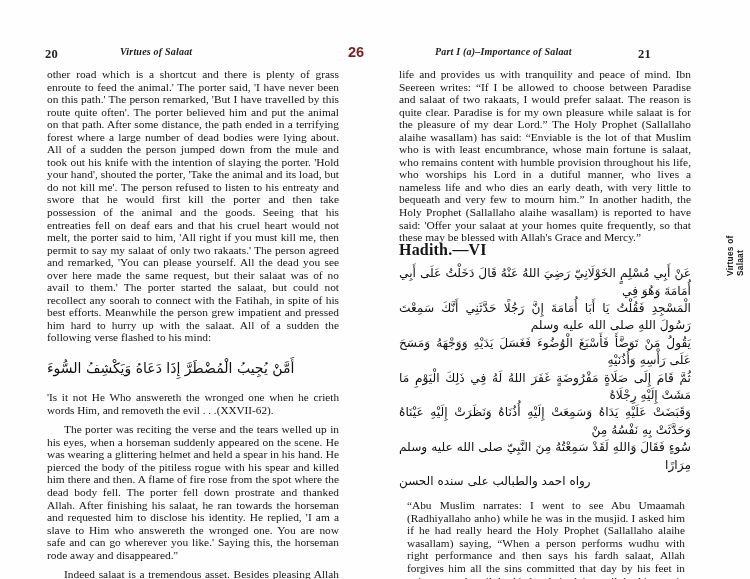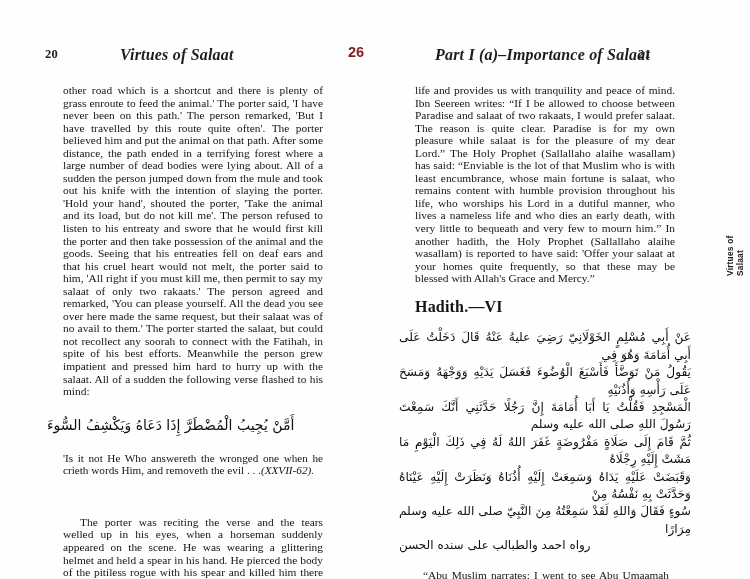--- a/index.html
+++ b/index.html
@@ -35,21 +35,21 @@
     font-size: 12.5px;
     font-weight: 700;
     color: #222;
     letter-spacing: 0.3px;
   }
   .folio-left   { left: 45px;  top: 3px; }
   .folio-right  { right: 38px; top: 3px; }
   .head-title {
     position: absolute;
     font-style: italic;
-    font-size: 16px;
+    font-size: 10px;
     font-weight: 700;
     color: #1d1d1d;
     white-space: nowrap;
     letter-spacing: 0.2px;
   }
   .head-title-left  { left: 120px; top: 2px; }
   .head-title-right { left: 435px; top: 2px; }
   .scan-stamp {
     position: absolute;
     left: 348px;
@@ -68,21 +68,21 @@
     font-size: 11.4px;
     line-height: 12.55px;
     text-align: justify;
     text-justify: inter-word;
     color: #141414;
   }
   .col-left  { left: 47px; }
   .col-right { left: 399px; }
 
   .col p {
-    margin: 16px;
+    margin: 0;
     text-align: justify;
     hyphens: manual;
   }
   .indent { text-indent: 17px; }
 
   
   .arabic {
     direction: rtl;
     text-align: left;
     font-family: "DejaVu Sans", sans-serif;
@@ -108,21 +108,21 @@
     font-size: 12px;
     line-height: 15px;
     text-align: left;
   }
 
   .verse-trans {
     margin: 6px 0 0 0;
     font-size: 11.2px;
     line-height: 12.6px;
   }
-  .verse-ref { white-space: pre; font-style: italic; }
+  .verse-ref { white-space: pre; }
 
   .hadith-heading {
     margin: 12px 0 9px 0;
     text-align: center;
     font-size: 16px;
     font-weight: 700;
     letter-spacing: 0.2px;
   }
 
   .quote-block {
@@ -185,23 +185,23 @@
 
     <p class="indent">Indeed salaat is a tremendous asset. Besides pleasing Allah it often gets us deliverence from the calamities of this</p>
   </div>
 
   <div class="col col-right">
     <p>life and provides us with tranquility and peace of mind. Ibn Seereen writes: “If I be allowed to choose between Paradise and salaat of two rakaats, I would prefer salaat. The reason is quite clear. Paradise is for my own pleasure while salaat is for the pleasure of my dear Lord.” The Holy Prophet (Sallallaho alaihe wasallam) has said: “Enviable is the lot of that Muslim who is with least encumbrance, whose main fortune is salaat, who remains content with humble provision throughout his life, who worships his Lord in a dutiful manner, who lives a nameless life and who dies an early death, with very little to bequeath and very few to mourn him.” In another hadith, the Holy Prophet (Sallallaho alaihe wasallam) is reported to have said: 'Offer your salaat at your homes quite frequently, so that these may be blessed with Allah's Grace and Mercy.”</p>
 
     <p class="hadith-heading">Hadith.—VI</p>
 
     <div class="arabic hadith-arabic">
-      <span class="ln">عَنْ أَبِي مُسْلِمٍ الخَوْلَانِيّ رَضِيَ عليهُ عَنْهُ قَالَ دَخَلْتُ عَلَى أَبِي أُمَامَةَ وَهُوَ فِي</span>
+      <span class="ln">عَنْ أَبِي مُسْلِمٍ الخَوْلَانِيّ رَضِيَ اللهُ عَنْهُ قَالَ دَخَلْتُ عَلَى أَبِي أُمَامَةَ وَهُوَ فِي</span>
+      <span class="ln">الْمَسْجِدِ فَقُلْتُ يَا أَبَا أُمَامَةَ إِنَّ رَجُلًا حَدَّثَنِي أَنَّكَ سَمِعْتَ رَسُولَ اللهِ صلى الله عليه وسلم</span>
       <span class="ln">يَقُولُ مَنْ تَوَضَّأَ فَأَسْبَغَ الْوُضُوءَ فَغَسَلَ يَدَيْهِ وَوَجْهَهُ وَمَسَحَ عَلَى رَأْسِهِ وَأُذُنَيْهِ</span>
-      <span class="ln">الْمَسْجِدِ فَقُلْتُ يَا أَبَا أُمَامَةَ إِنَّ رَجُلًا حَدَّثَنِي أَنَّكَ سَمِعْتَ رَسُولَ اللهِ صلى الله عليه وسلم</span>
       <span class="ln">ثُمَّ قَامَ إِلَى صَلَاةٍ مَفْرُوضَةٍ غَفَرَ اللهُ لَهُ فِي ذَلِكَ الْيَوْمِ مَا مَشَتْ إِلَيْهِ رِجْلَاهُ</span>
       <span class="ln">وَقَبَضَتْ عَلَيْهِ يَدَاهُ وَسَمِعَتْ إِلَيْهِ أُذُنَاهُ وَنَظَرَتْ إِلَيْهِ عَيْنَاهُ وَحَدَّثَتْ بِهِ نَفْسُهُ مِنْ</span>
       <span class="ln">سُوءٍ فَقَالَ وَاللهِ لَقَدْ سَمِعْتُهُ مِنَ النَّبِيّ صلى الله عليه وسلم مِرَارًا</span>
       <span class="ln-last">رواه احمد والطبالب على سنده الحسن</span>
     </div>
 
     <div class="quote-block">
       <p>“Abu Muslim narrates: I went to see Abu Umaamah (Radhiyallaho anho) while he was in the musjid. I asked him if he had really heard the Holy Prophet (Sallallaho alaihe wasallam) saying, “When a person performs wudhu with right performance and then says his fardh salaat, Allah forgives him all the sins committed that day by his feet in going towards evil, by his hands in doing evil, by his ears in listening to evil, by his eyes in looking at evil and by his heart in thinking of evil.' He replied, 'By Allah, I have heard these words from the Holy Prophet (Sallallaho alaihe wasallam) again and again.”</p>
     </div>
 

